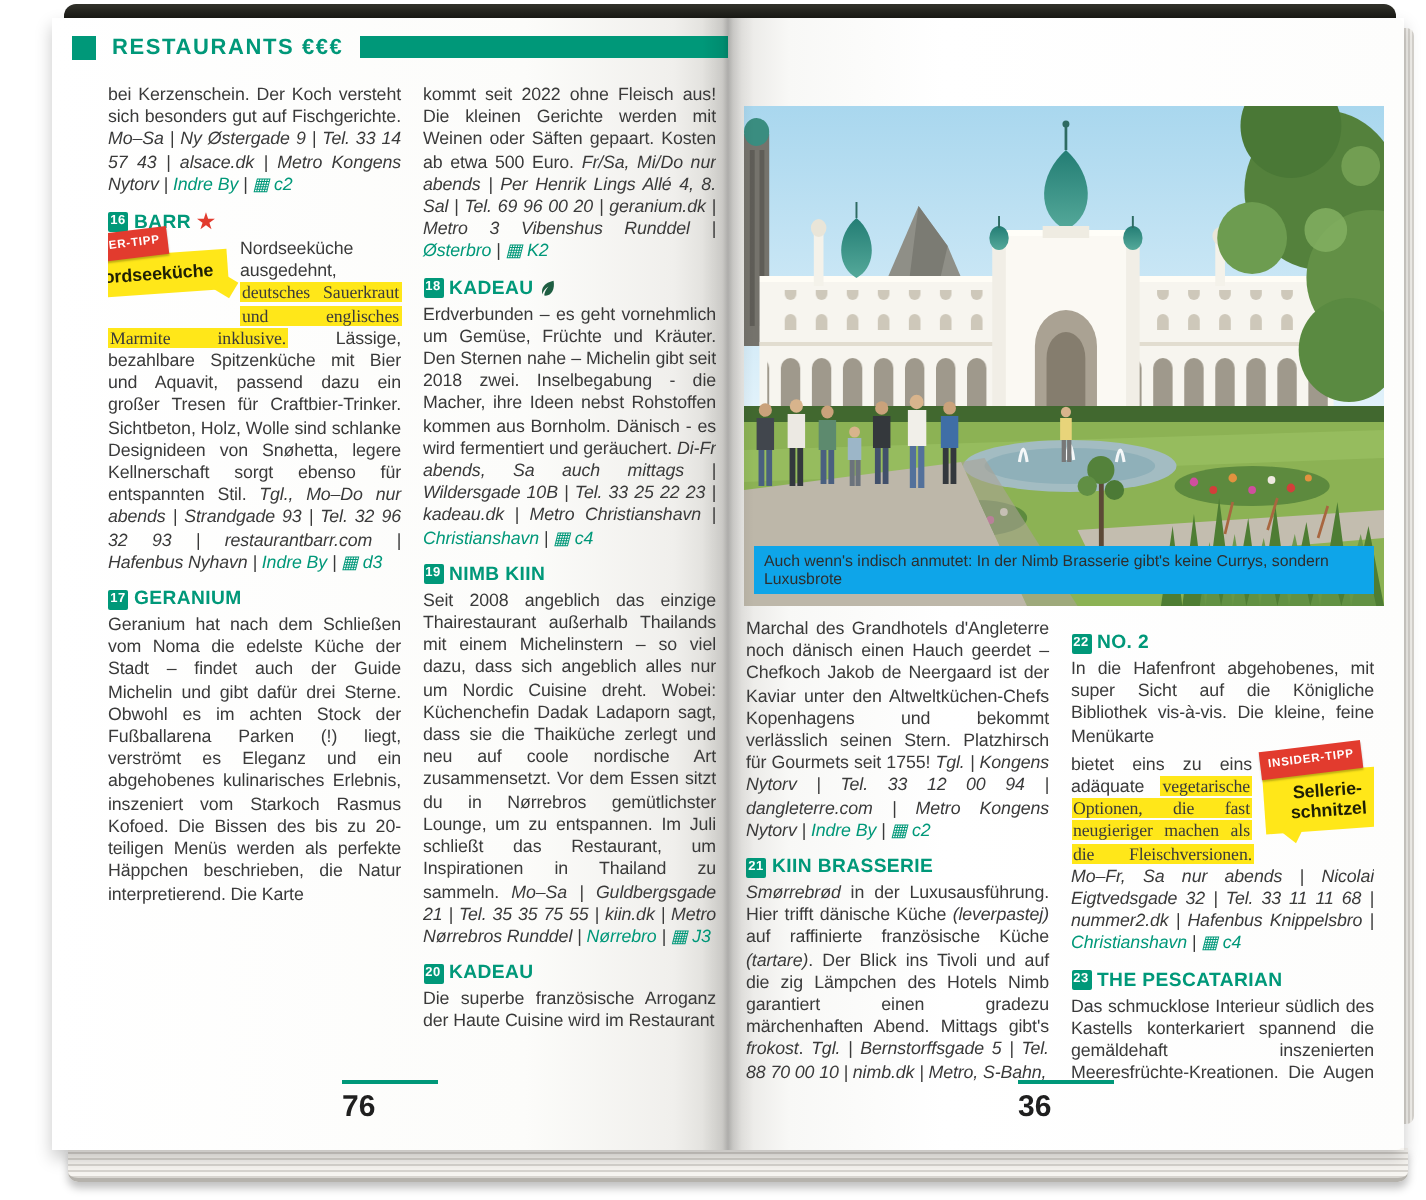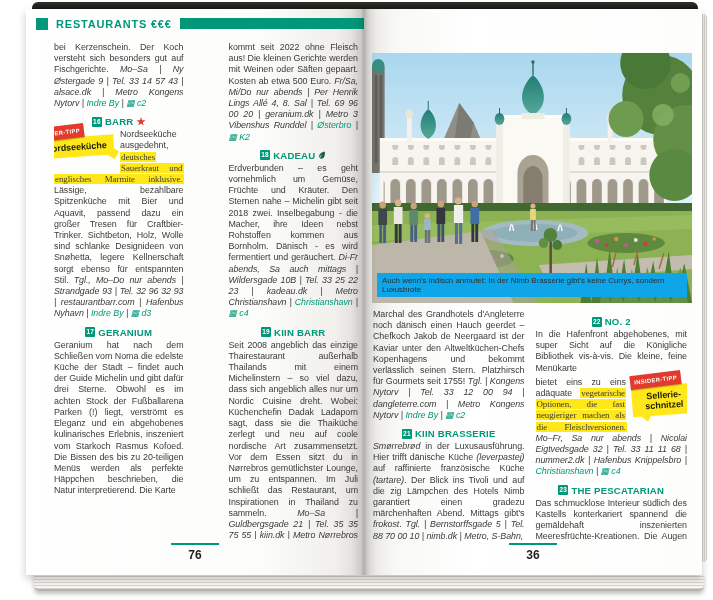--- a/index.html
+++ b/index.html
@@ -23,30 +23,30 @@
        pointer-events:none;z-index:6;}
   
   .page-header{position:absolute;top:8px;height:13px;display:flex;align-items:center;z-index:2;}
   .page-header.hl{left:10px;right:0;}
   .page-header.hr{left:0;right:10px;}
   .hdr-square{width:12px;height:12px;background:var(--accent);flex:none;}
   .hdr-label{color:var(--accent);font-weight:bold;font-size:11px;letter-spacing:.8px;margin:15px 8px;white-space:nowrap;text-align:center;}
   .hdr-bar{flex:1;height:11px;background:var(--accent);}
   
   .cols{position:absolute;display:flex;gap:11px;overflow:hidden;}
-  .cols.cl{top:33px;left:28px;right:6px;bottom:36px;gap:45px;}
+  .cols.cl{top:33px;left:28px;right:6px;bottom:36px;}
   .cols.cr{top:300px;left:9px;right:15px;bottom:32px;}
   .col{flex:1;min-width:0;}
   p.body{margin:0 0 3px;font-size:8.9px;line-height:11.2px;text-align:justify;letter-spacing:-.05px;}
   .r-n{font-style:normal;}
   .r-i{font-style:italic;}
   .r-t{font-style:italic;color:var(--accent);}
   .r-h{background:var(--highlight);padding:0 1px;-webkit-box-decoration-break:clone;box-decoration-break:clone;font-family:Liberation Serif, serif;}
   .entry-head{display:flex;align-items:center;gap:3px;margin:7px 0 2px;color:var(--accent);
-       font-size:9.6px;font-weight:bold;letter-spacing:.2px;justify-content:center;}
+       font-size:9.6px;font-weight:bold;letter-spacing:.2px;}
   .num-badge{background:var(--accent);color:#fff;font-size:6.5px;font-weight:bold;min-width:10px;height:10px;
        line-height:10px;text-align:center;border-radius:1px;flex:none;}
   .star{color:var(--tip_red);font-size:10px;}
   .leaf-icon svg{display:block;}
   
   .tip-float-left{float:left;width:76px;height:36px;margin:2px 6px 2px -16px;position:relative;z-index:3;}
   .tip-float-right{float:right;width:64px;height:44px;margin:2px -9px 2px 6px;position:relative;z-index:3;}
   .tip-badge{position:absolute;background:var(--tip_red);color:#fff;font-size:5.8px;font-weight:bold;
        letter-spacing:.4px;padding:1.5px 4px;transform:rotate(-7deg);z-index:2;box-shadow:0 1px 1px rgba(0,0,0,.25);white-space:nowrap;}
   .tip-float-left .tip-badge{top:-5px;left:-5px;}
@@ -55,22 +55,22 @@
        font-weight:bold;font-size:9px;line-height:10px;text-align:center;padding:5px 2px;transform:rotate(-4deg);}
   .tip-bubble::after{content:"";position:absolute;width:9px;height:9px;background:var(--highlight);}
   .tip-float-left .tip-bubble::after{right:-3px;bottom:-3px;transform:rotate(35deg);}
   .tip-float-right .tip-bubble::after{left:9px;bottom:-3px;transform:rotate(42deg) skewX(12deg);}
   
   .photo{position:absolute;top:44px;left:8px;right:10px;height:250px;overflow:hidden;background:#bfe0ef;}
   .photo svg{width:100%;height:100%;display:block;}
   .photo-caption{position:absolute;left:5px;right:5px;bottom:6px;background:#0ea5e9;padding:3px 5px;
        font-size:7.9px;line-height:9px;color:#2e2e2e;font-weight:500;}
   
-  .footer{position:absolute;bottom:13px;left:50%;transform:translateX(-50%);width:48px;text-align:center;
-       font-weight:bold;font-size:12px;color:#1f1f1f;border-top:2px solid var(--accent);padding-top:3px;}
+  .footer{position:absolute;bottom:13px;left:50%;transform:translateX(-50%);width:48px;text-align:left;
+       font-weight:bold;font-size:15px;color:#1f1f1f;border-top:2px solid var(--accent);padding-top:3px;}
 </style>
 </head>
 <body>
 
 <div class="book">
   <div class="cover-top"></div>
   <div class="edge-right"></div>
   <div class="page-stack-bottom"></div>
 
   <div class="spread">
@@ -114,21 +114,21 @@
             <span class="leaf-icon">
                 <svg width="8" height="9" viewBox="0 0 8 9">
                   <path d="M6.8,0.4 C2.2,1.4 0.4,4 1.2,7.2 C1.5,6 2.2,4.4 4.2,3.2 C2.8,4.8 2.2,6.4 2.1,7.8 C5.6,8.4 7.6,4.6 6.8,0.4 Z" fill="#1e5e42"></path>
                 </svg>
               </span>
           </div>
           <p class="body"><span class="r-n">Erdverbunden – es geht vornehmlich um Gemüse, Früchte und Kräuter. Den Sternen nahe – Michelin gibt seit 2018 zwei. Inselbegabung - die Macher, ihre Ideen nebst Rohstoffen kommen aus Bornholm. Dänisch - es wird fermentiert und geräuchert. </span><span class="r-i">Di-Fr abends, Sa auch mittags | Wildersgade 10B | Tel. 33 25 22 23 | kadeau.dk | Metro Christianshavn | </span><span class="r-t">Christianshavn</span><span class="r-i"> | </span><span class="r-t">▦ c4</span></p>
 
           <div class="entry-head">
             <span class="num-badge">19</span>
-            <span>KIIN BARR</span>
+            <span>NIMB KIIN</span>
           </div>
           <p class="body"><span class="r-n">Seit 2008 angeblich das einzige Thairestaurant außerhalb Thailands mit einem Michelinstern – so viel dazu, dass sich angeblich alles nur um Nordic Cuisine dreht. Wobei: Küchenchefin Dadak Ladaporn sagt, dass sie die Thaiküche zerlegt und neu auf coole nordische Art zusammensetzt. Vor dem Essen sitzt du in Nørrebros gemütlichster Lounge, um zu entspannen. Im Juli schließt das Restaurant, um Inspirationen in Thailand zu sammeln. </span><span class="r-i">Mo–Sa | Guldbergsgade 21 | Tel. 35 35 75 55 | kiin.dk | Metro Nørrebros Runddel | </span><span class="r-t">Nørrebro</span><span class="r-i"> | </span><span class="r-t">▦ J3</span></p>
 
           <div class="entry-head">
             <span class="num-badge">20</span>
             <span>KADEAU</span>
           </div>
           <p class="body"><span class="r-n">Die superbe französische Arroganz der Haute Cuisine wird im Restaurant</span></p>
         </div>
       </div>

